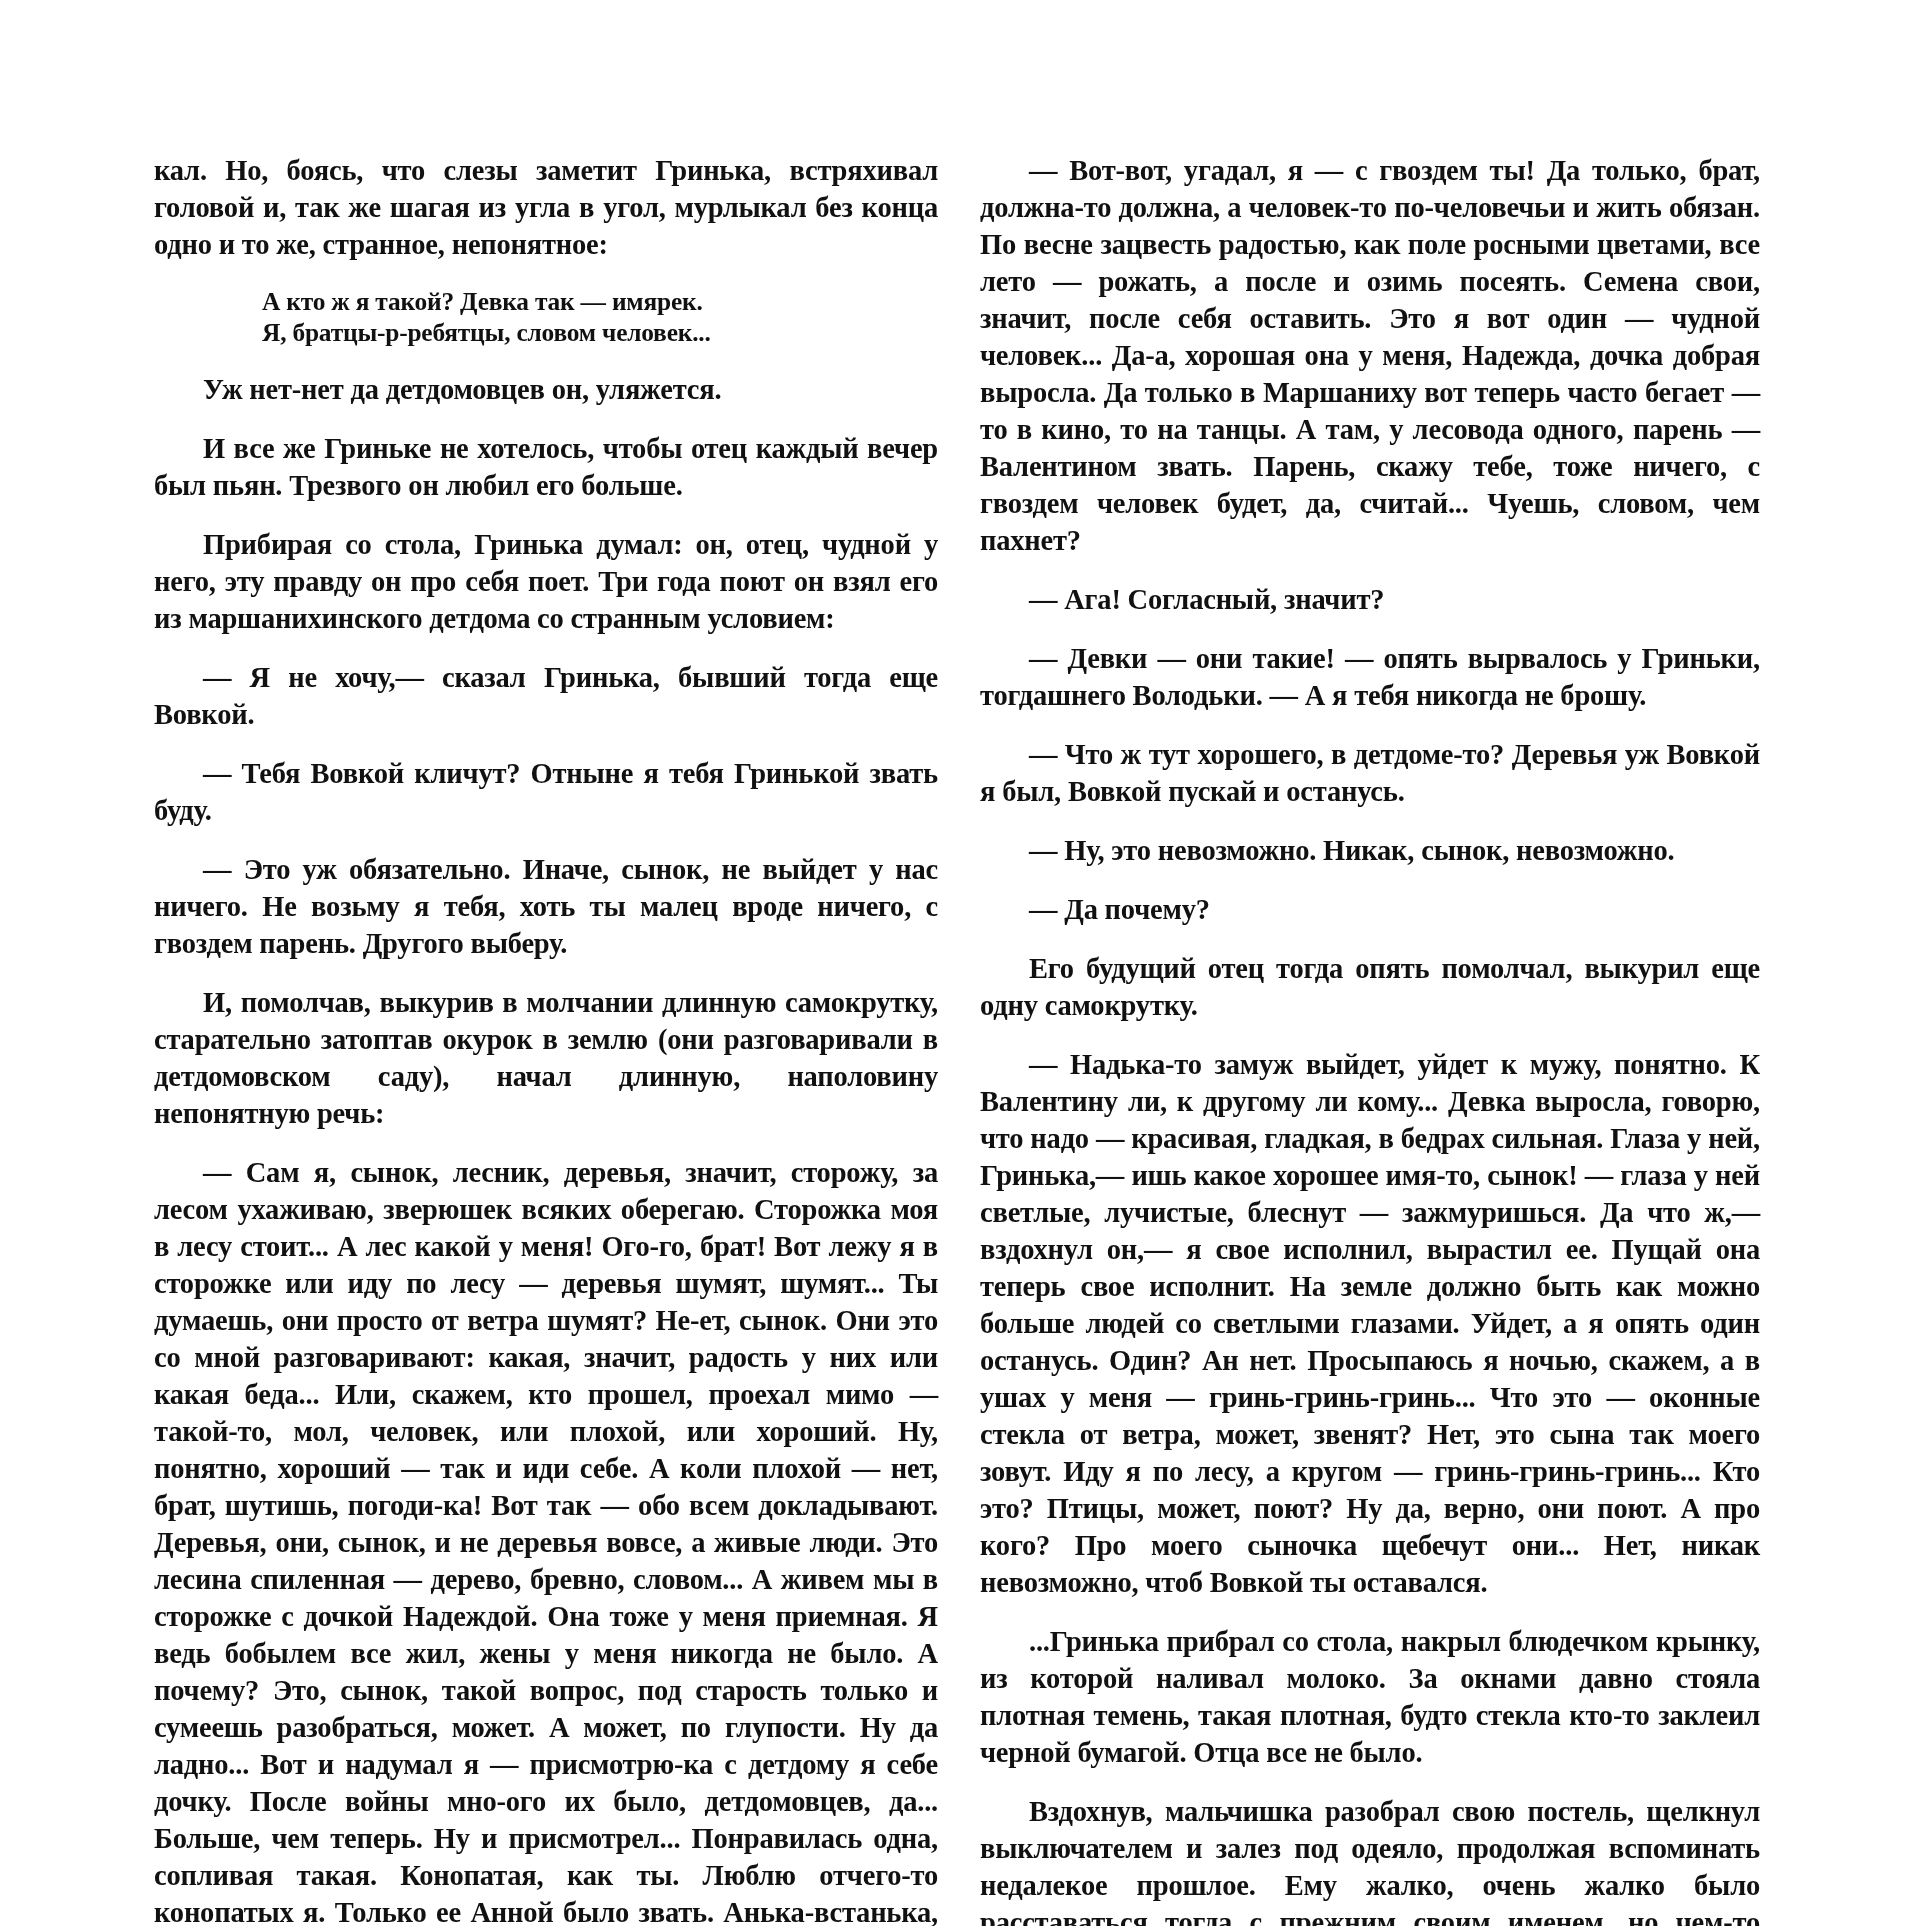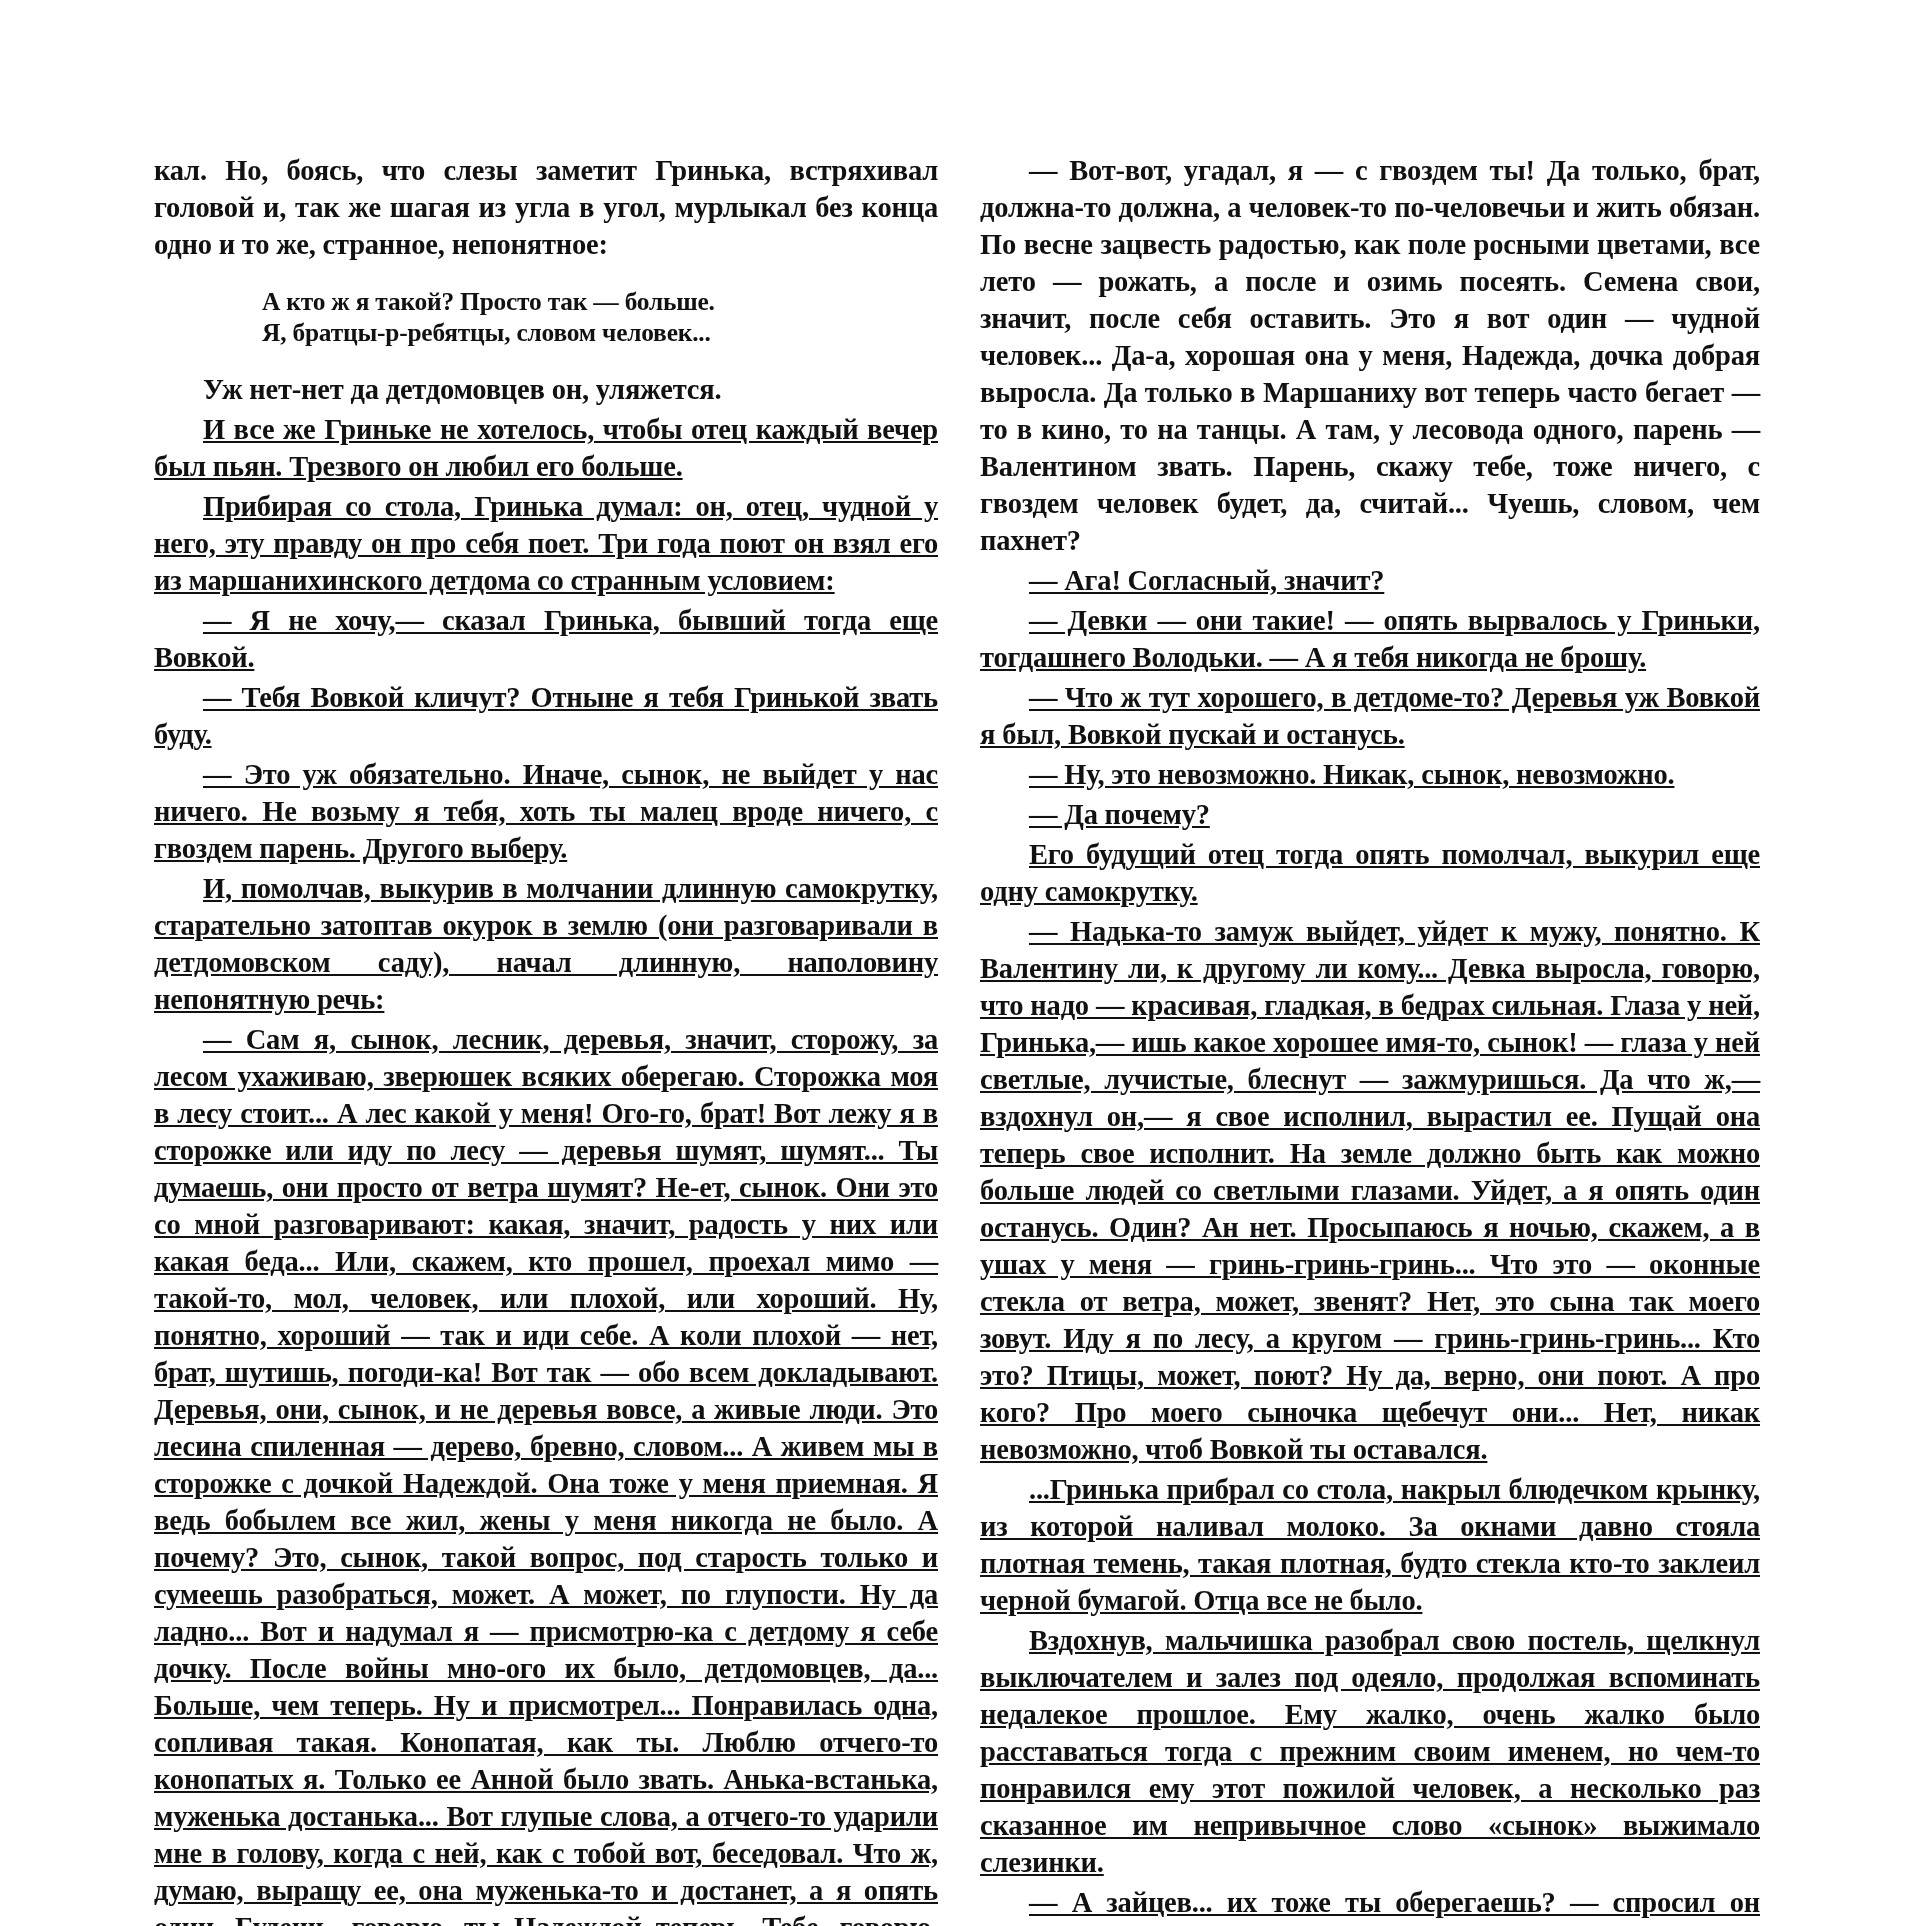--- a/index.html
+++ b/index.html
@@ -12,35 +12,35 @@
   .col {
     position: absolute; top: 152px;
     font-size: 28.5px; line-height: 37px;
     text-align: justify; hyphens: manual;
     font-weight: 700; letter-spacing: -0.2px;
   }
   .col-left { left: 154px; width: 784px; }
   .col-right { left: 980px; width: 780px; }
   .col p { margin: 0; text-indent: 49px; }
   .col p.noindent { text-indent: 0; }
-  .col p.gap { margin-top: 3px; text-decoration: underline; }
+  .col p.gap { margin-top: 22px; }
   .verse {
     margin: 23px 0 23px 108px; font-size: 25.4px; line-height: 31px; text-align: left;
   }
   .verse div { white-space: nowrap; }
 </style>
 </head>
 <body>
 
 <div class="page">
 
   <div class="col col-left">
     <p class="noindent">кал. Но, боясь, что слезы заметит Гринька, встряхивал головой и, так же шагая из угла в угол, мурлыкал без конца одно и то же, странное, непонятное:</p>
     <div class="verse">
-      <div>А кто ж я такой? Просто так — больше.</div>
+      <div>А кто ж я такой? Девка так — имярек.</div>
       <div>Я, братцы-р-ребятцы, словом человек...</div>
     </div>
     <p>Уж нет-нет да детдомовцев он, уляжется.</p>
     <p class="gap">И все же Гриньке не хотелось, чтобы отец каждый вечер был пьян. Трезвого он любил его больше.</p>
     <p class="gap">Прибирая со стола, Гринька думал: он, отец, чудной у него, эту правду он про себя поет. Три года поют он взял его из маршанихинского детдома со странным условием:</p>
     <p class="gap">— Я не хочу,— сказал Гринька, бывший тогда еще Вовкой.</p>
     <p class="gap">— Тебя Вовкой кличут? Отныне я тебя Гринькой звать буду.</p>
     <p class="gap">— Это уж обязательно. Иначе, сынок, не выйдет у нас ничего. Не возьму я тебя, хоть ты малец вроде ничего, с гвоздем парень. Другого выберу.</p>
     <p class="gap">И, помолчав, выкурив в молчании длинную самокрутку, старательно затоптав окурок в землю (они разговаривали в детдомовском саду), начал длинную, наполовину непонятную речь:</p>
     <p class="gap">— Сам я, сынок, лесник, деревья, значит, сторожу, за лесом ухаживаю, зверюшек всяких оберегаю. Сторожка моя в лесу стоит... А лес какой у меня! Ого-го, брат! Вот лежу я в сторожке или иду по лесу — деревья шумят, шумят... Ты думаешь, они просто от ветра шумят? Не-ет, сынок. Они это со мной разговаривают: какая, значит, радость у них или какая беда... Или, скажем, кто прошел, проехал мимо — такой-то, мол, человек, или плохой, или хороший. Ну, понятно, хороший — так и иди себе. А коли плохой — нет, брат, шутишь, погоди-ка! Вот так — обо всем докладывают. Деревья, они, сынок, и не деревья вовсе, а живые люди. Это лесина спиленная — дерево, бревно, словом... А живем мы в сторожке с дочкой Надеждой. Она тоже у меня приемная. Я ведь бобылем все жил, жены у меня никогда не было. А почему? Это, сынок, такой вопрос, под старость только и сумеешь разобраться, может. А может, по глупости. Ну да ладно... Вот и надумал я — присмотрю-ка с детдому я себе дочку. После войны мно-ого их было, детдомовцев, да... Больше, чем теперь. Ну и присмотрел... Понравилась одна, сопливая такая. Конопатая, как ты. Люблю отчего-то конопатых я. Только ее Анной было звать. Анька-встанька, муженька достанька... Вот глупые слова, а отчего-то ударили мне в голову, когда с ней, как с тобой вот, беседовал. Что ж, думаю, выращу ее, она муженька-то и достанет, а я опять один. Будешь, говорю, ты Надеждой теперь. Тебе, говорю, имя, а для моей жизни смысл. Вот так я ей сказал. Будто при новом имени не присмотрела бы она себе муженька, и рано ли, поздно ли, не ушла от меня. Вот ведь какой глупый я был, а? Как думаешь?</p>

